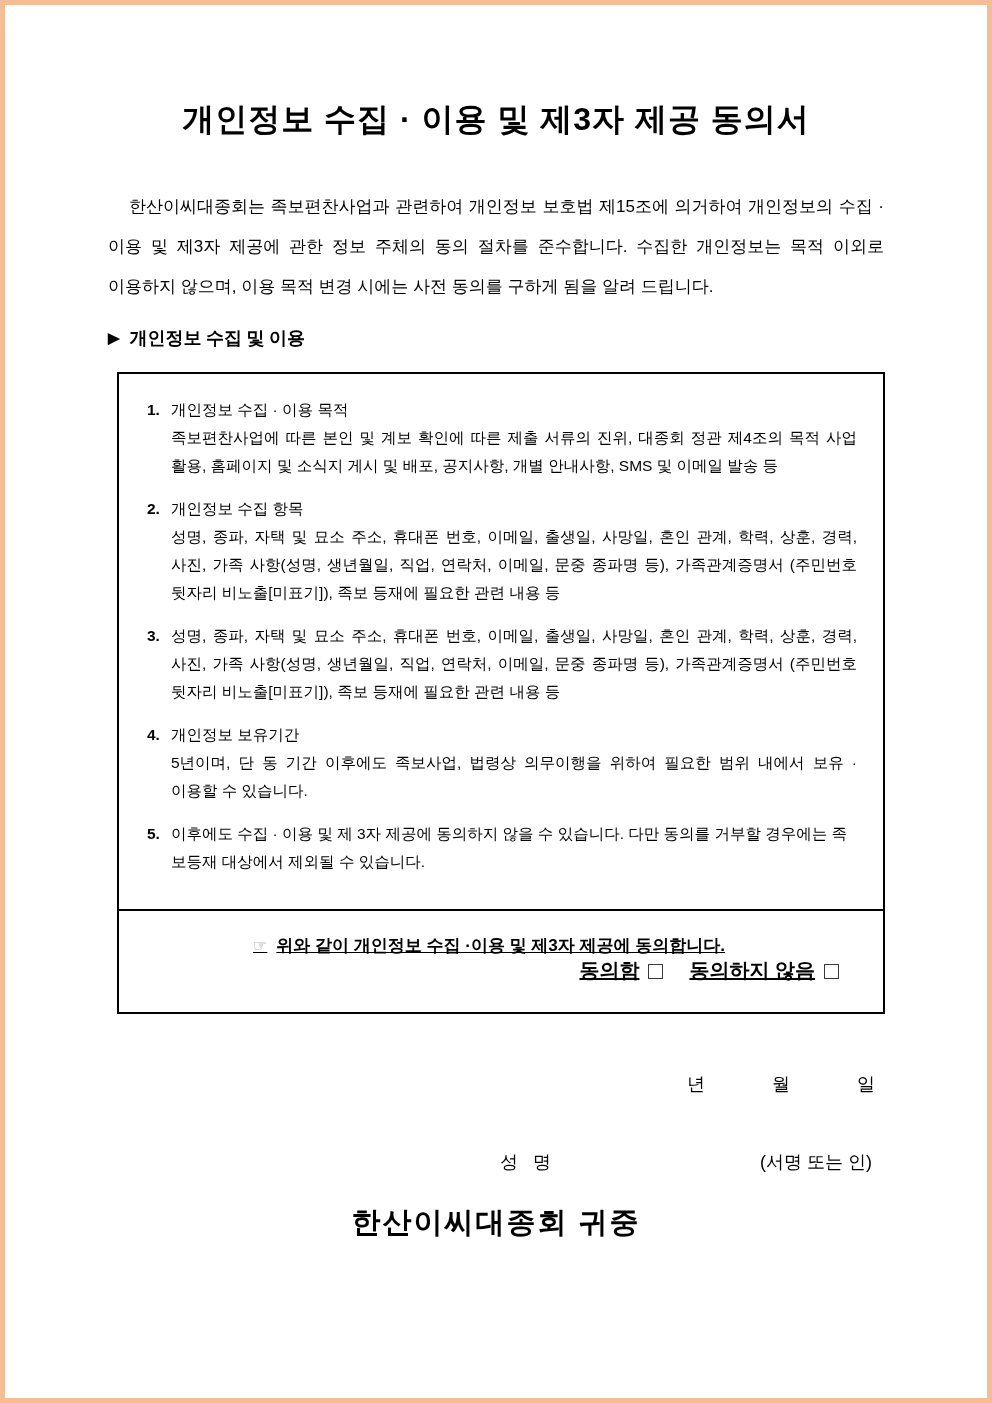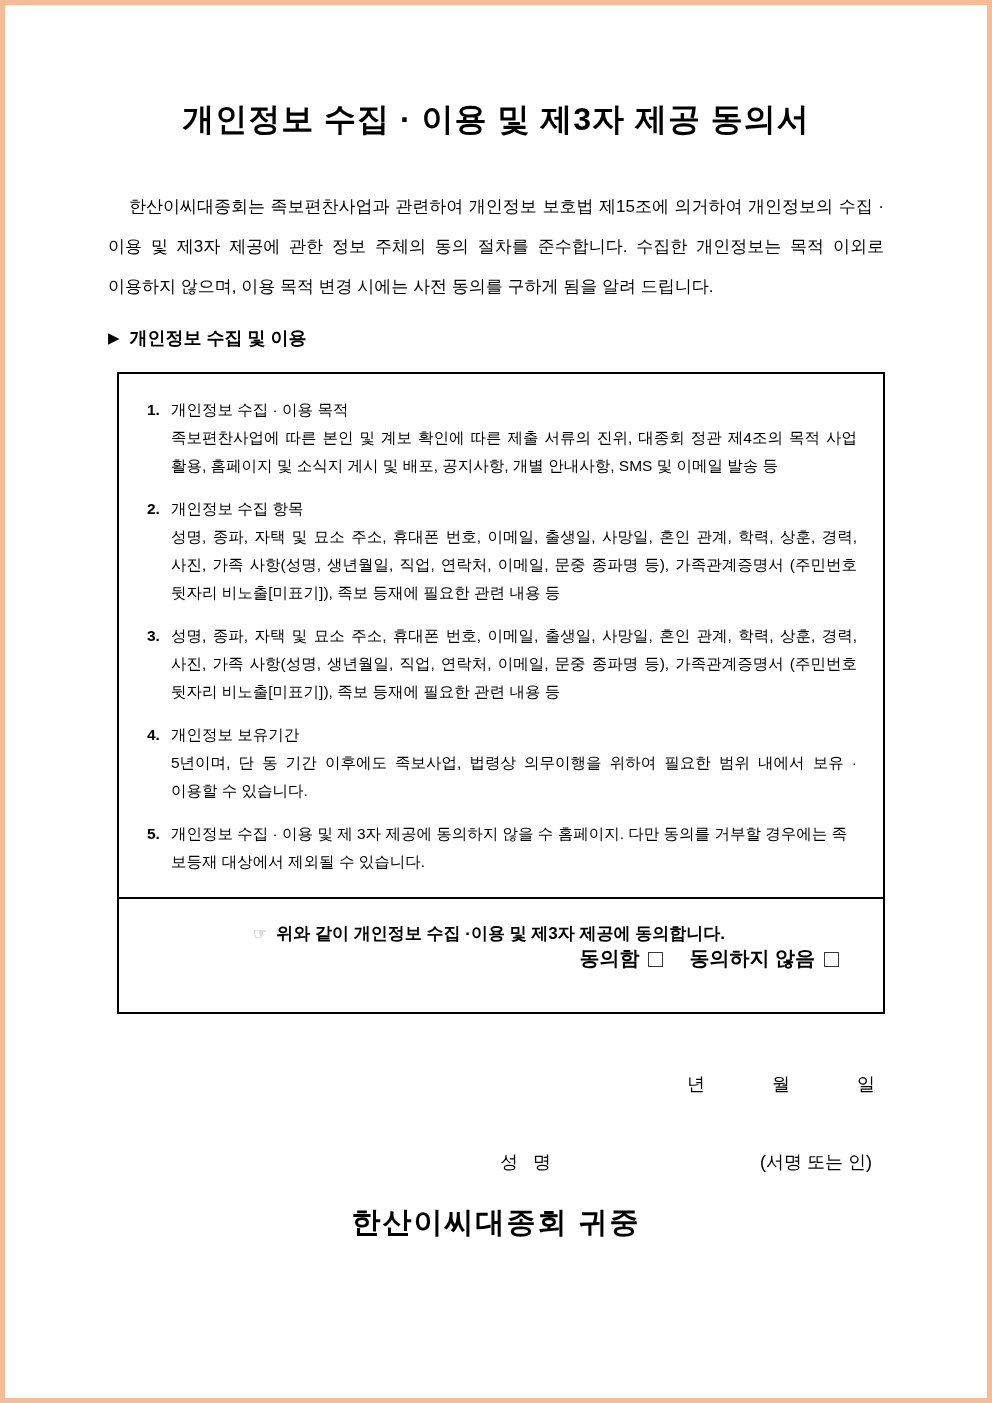--- a/index.html
+++ b/index.html
@@ -10,35 +10,36 @@
     position:relative; overflow:hidden;
   }
   .title {
     margin:96px 40px 0; text-align:center;
     font-size:32px; font-weight:bold; letter-spacing:1px; line-height:36px;
   }
   .intro {
     margin:50px 103px 0; font-size:17px; line-height:40px;
     text-align:justify; text-indent:21px; word-break:keep-all;
   }
-  .section-head { margin:20px 0 0 103px; font-size:18px; font-weight:bold; line-height:22px; }
+  .section-head { margin:20px 0 0 103px; font-size:18px; font-weight:bold; line-height:22px;font-family:Liberation Serif, serif; }
   .tri { display:inline-block; font-size:15px; margin-right:10px; transform:translateY(-1px); }
   .box {
     margin:22px 0 0 112px; width:768px; height:642px; box-sizing:border-box;
     border:2px solid #000; display:flex; flex-direction:column;
   }
   .box-items { flex:1 1 auto; padding:22px 26px 0 28px; overflow:hidden; }
   .item { display:flex; margin-bottom:15px; font-size:15.5px; line-height:28px; }
   .item-no { flex:none; width:24px; font-weight:bold; }
   .item-content { flex:1 1 auto; min-width:0; }
   .item-title { font-weight:normal; }
   .item-body { text-align:justify; word-break:keep-all; }
   .box-agreement {
-    flex:none; height:115px; box-sizing:border-box; border-top:2px solid #000;
+    flex:none; height:103px; box-sizing:border-box; border-top:2px solid #000;
     padding:22px 44px 0 20px;
+    text-decoration:underline;
   }
   .agree-statement { text-align:center; font-size:17px; font-weight:bold; line-height:26px; }
   .hand { font-weight:normal; font-size:16px; margin-right:9px; color:#8a8a8a; }
   .agree-options { text-align:right; font-size:20px; font-weight:bold; line-height:22px; }
   .checkbox {
     display:inline-block; width:15px; height:15px; box-sizing:border-box;
     border:1.5px solid #3a3a3a; background:#fff; vertical-align:-2px; margin-left:9px;
   }
   .disagree-label { margin-left:26px; }
   .date-row { margin:58px 112px 0 0; text-align:right; font-size:18px; line-height:24px;padding-left:40px; }
@@ -94,21 +95,21 @@
         <span class="item-no">4.</span>
         <div class="item-content">
           <div class="item-title">개인정보 보유기간</div>
           <div class="item-body">5년이며, 단 동 기간 이후에도 족보사업, 법령상 의무이행을 위하여 필요한 범위 내에서 보유 · 이용할 수 있습니다.</div>
         </div>
       </div>
 
       <div class="item">
         <span class="item-no">5.</span>
         <div class="item-content">
-          <div class="item-title">개인정보 수집 · 이용 및 제 3자 제공에 동의하지 않을 수 홈페이지. 다만 동의를 거부할 경우에는 족보등재 대상에서 제외될 수 있습니다.</div>
+          <div class="item-title">이후에도 수집 · 이용 및 제 3자 제공에 동의하지 않을 수 있습니다. 다만 동의를 거부할 경우에는 족보등재 대상에서 제외될 수 있습니다.</div>
           <div class="item-body"></div>
         </div>
       </div>
 
     </div>
 
     <div class="box-agreement">
       <div class="agree-statement">
         <span class="hand" style="color: rgb(138, 138, 138);">☞</span><span>위와 같이 개인정보 수집 ·이용 및 제3자 제공에 동의합니다.</span>
       </div>

